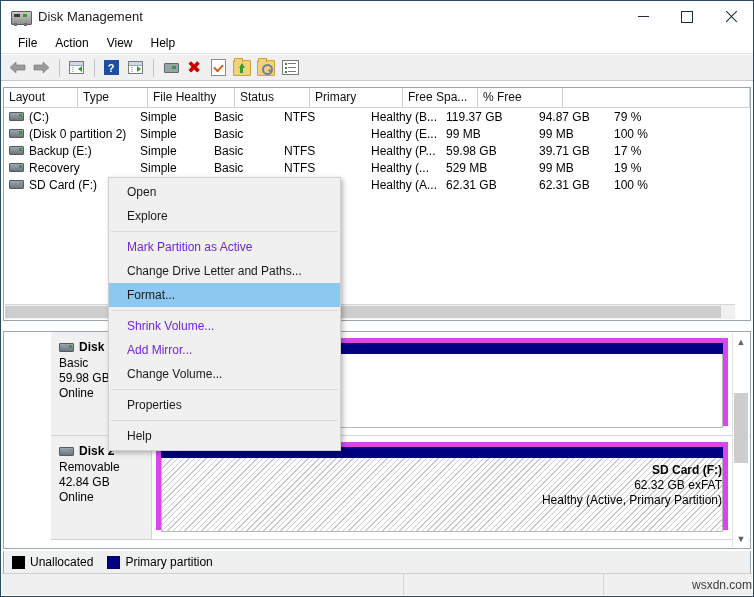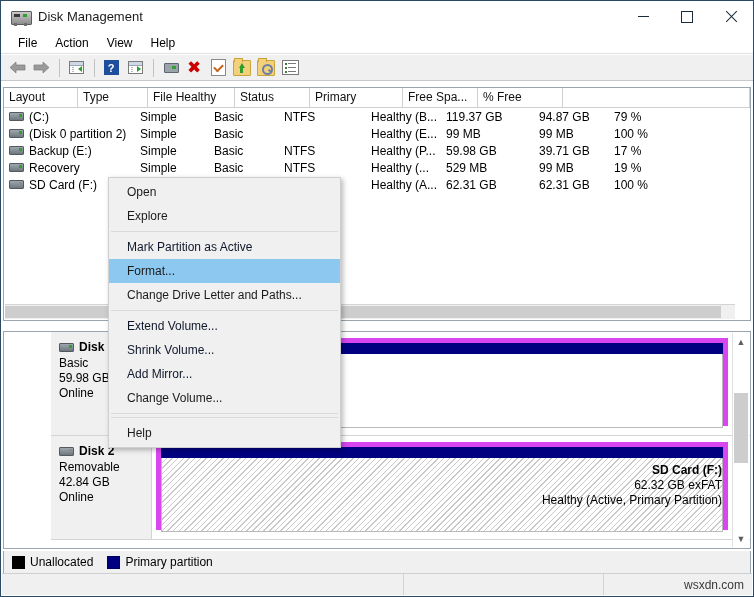--- a/index.html
+++ b/index.html
@@ -110,28 +110,28 @@
           display:flex;align-items:center;padding-left:8px;box-sizing:border-box;
           border-left:1px solid #9aa5ad;border-right:1px solid #9aa5ad;}
   .lgitem{display:flex;align-items:center;margin-right:14px;font-size:12px;}
   .sw{width:11px;height:11px;margin-right:5px;border:1px solid rgba(0,0,0,.25);}
 
   
   .statusbar{position:absolute;left:1px;bottom:1px;width:750px;height:22px;background:#f0f0f0;
              border-top:1px solid #cfcfcf;display:flex;box-sizing:border-box;}
   .sb{border-right:1px solid #d4d4d4;box-sizing:border-box;height:100%;}
   .sb.last{border-right:none;flex:1;display:flex;align-items:center;justify-content:flex-end;
-           padding-right:8px;color:#3a3a3a;font-size:12px;}
+           color:#3a3a3a;font-size:12px;}
 
   
   .ctxmenu{position:absolute;left:107px;top:176px;width:233px;background:#f0f0f0;
            border:1px solid #cfcfcf;box-shadow:2px 2px 5px rgba(0,0,0,.28);z-index:50;
            padding:2px 0;box-sizing:border-box;}
   .ctxitem{height:24px;display:flex;align-items:center;padding-left:18px;font-size:12px;color:#1b1b1b;}
-  .ctxitem.disabled{color:#0f172a;}
+  .ctxitem.disabled{color:#6d28d9;}
   .ctxitem.sel{background:#8cc8f0;}
   .ctxsep{height:1px;background:#d9d9d9;margin:3px 2px;}
 </style>
 </head>
 <body>
 
 <div id="app">
 
   <div class="titlebar">
     <div class="title-icon">
@@ -406,25 +406,25 @@
     <div class="sb" style="width:402px"></div>
     <div class="sb" style="width:200px"></div>
     <div class="sb last">wsxdn.com</div>
   </div>
 
   <div class="ctxmenu">
     <div class="ctxitem">Open</div>
     <div class="ctxitem">Explore</div>
     <div class="ctxsep"></div>
     <div class="ctxitem disabled">Mark Partition as Active</div>
+    <div class="ctxitem">Change Drive Letter and Paths...</div>
     <div class="ctxitem sel">Format...</div>
-    <div class="ctxitem">Change Drive Letter and Paths...</div>
     <div class="ctxsep"></div>
-    <div class="ctxitem disabled">Extend Volume...</div>
     <div class="ctxitem disabled">Shrink Volume...</div>
     <div class="ctxitem disabled">Add Mirror...</div>
     <div class="ctxitem">Change Volume...</div>
     <div class="ctxsep"></div>
+    <div class="ctxitem">Properties</div>
     <div class="ctxsep"></div>
     <div class="ctxitem">Help</div>
   </div>
 
 </div>
 
 </body></html>

